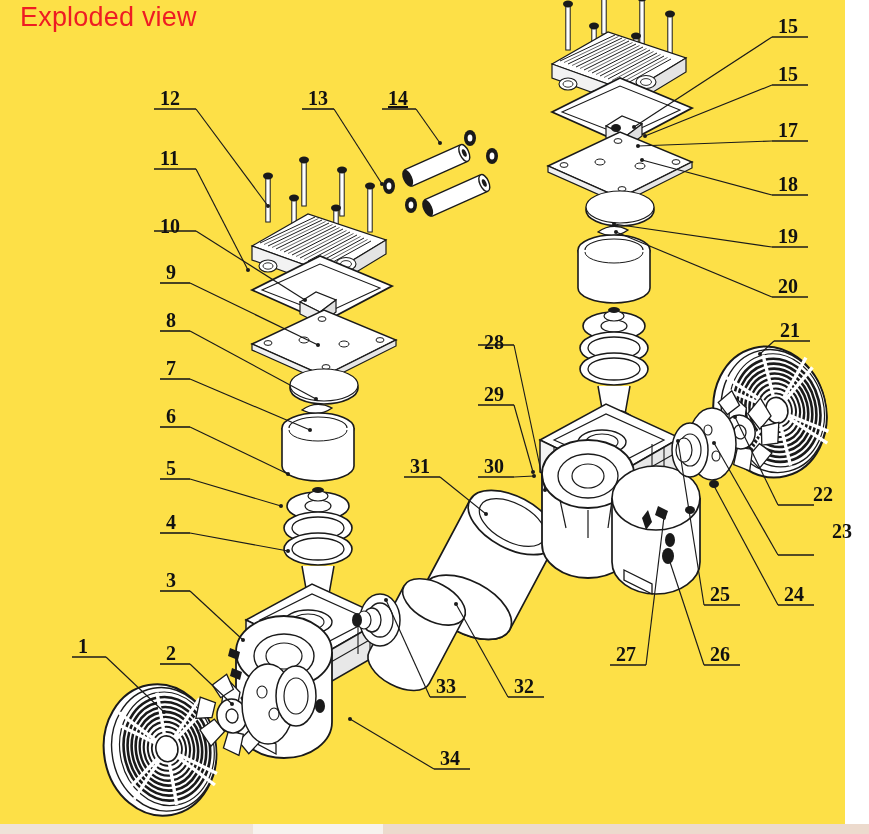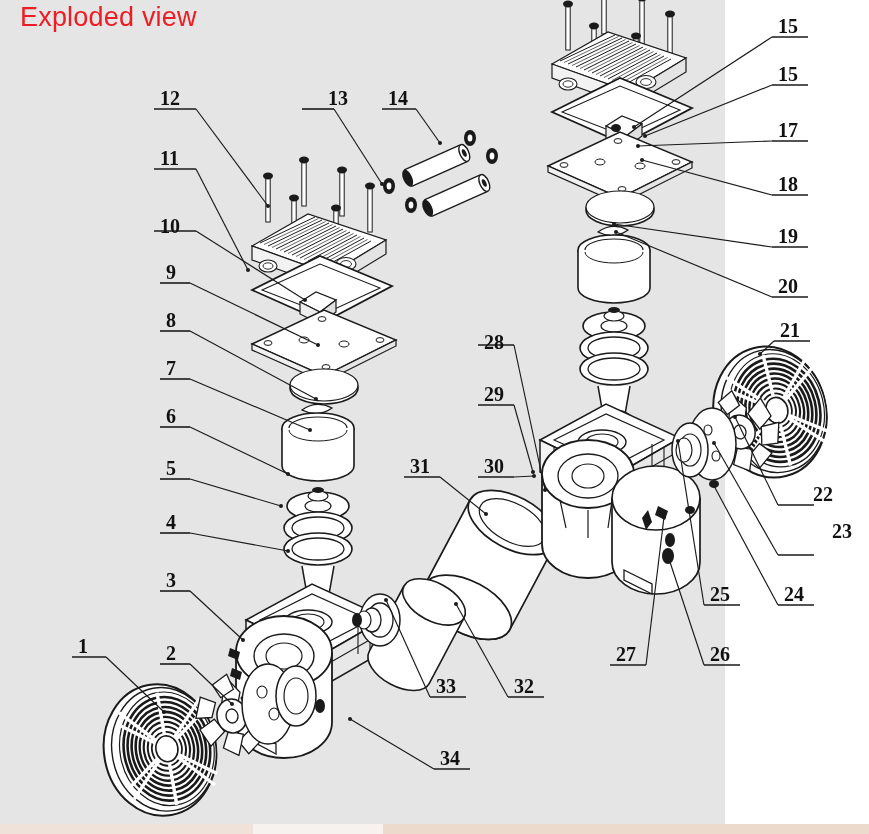--- a/index.html
+++ b/index.html
@@ -1,19 +1,19 @@
 <!DOCTYPE html>
 <html><head>
 <meta charset="utf-8">
 <title>Exploded view</title>
 <style>
   html,body{margin:0;padding:0;background:#ffffff;}
   body{width:869px;height:834px;position:relative;overflow:hidden;
        font-family:"Liberation Serif",serif;}
-  #stage{position:absolute;left:0;top:0;width:725px;height:834px;background:#e5e5e5;}
+  #stage{position:absolute;left:0;top:0;width:845px;height:834px;background:#fde047;}
   #art{position:absolute;left:0;top:0;width:869px;height:834px;}
   #title{position:absolute;left:20px;top:2px;font-family:"Liberation Sans",sans-serif;
          font-size:27px;font-weight:400;color:#ee1c23;letter-spacing:.2px;white-space:nowrap;}
   .cal{position:absolute;font-family:"Liberation Serif",serif;font-weight:700;
        font-size:20px;color:#111;line-height:1;}
   #footstrip{position:absolute;left:0;bottom:0;width:869px;height:10px;}
   #footstrip .fs{position:absolute;top:0;height:10px;}
 </style>
 </head>
 <body>
@@ -509,22 +509,22 @@
       <div class="cal" style="left: 166px; top: 570px;">3</div>
       <div class="cal" style="left: 166px; top: 512px;">4</div>
       <div class="cal" style="left: 166px; top: 458px;">5</div>
       <div class="cal" style="left: 166px; top: 406px;">6</div>
       <div class="cal" style="left: 166px; top: 358px;">7</div>
       <div class="cal" style="left: 166px; top: 310px;">8</div>
       <div class="cal" style="left: 166px; top: 262px;">9</div>
       <div class="cal" style="left: 160px; top: 216px;">10</div>
       <div class="cal" style="left: 160px; top: 148px;">11</div>
       <div class="cal" style="left: 160px; top: 88px;">12</div>
-      <div class="cal" style="left: 308px; top: 88px; margin-left: 20px;">13</div>
-      <div class="cal" style="left: 388px; top: 88px;">14</div>
+      <div class="cal" style="left: 308px; top: 88px;">13</div>
+      <div class="cal" style="left: 388px; top: 88px; text-decoration: underline;">14</div>
       <div class="cal" style="left: 778px; top: 16px;">15</div>
       <div class="cal" style="left: 778px; top: 64px;">15</div>
       <div class="cal" style="left: 778px; top: 120px;">17</div>
       <div class="cal" style="left: 778px; top: 174px;">18</div>
       <div class="cal" style="left: 778px; top: 226px;">19</div>
       <div class="cal" style="left: 778px; top: 276px;">20</div>
       <div class="cal" style="left: 780px; top: 320px;">21</div>
       <div class="cal" style="left: 784px; top: 484px; margin-left: 29px;">22</div>
       <div class="cal" style="left: 784px; top: 521px; margin-left: 48px;">23</div>
       <div class="cal" style="left: 784px; top: 584px;">24</div>

